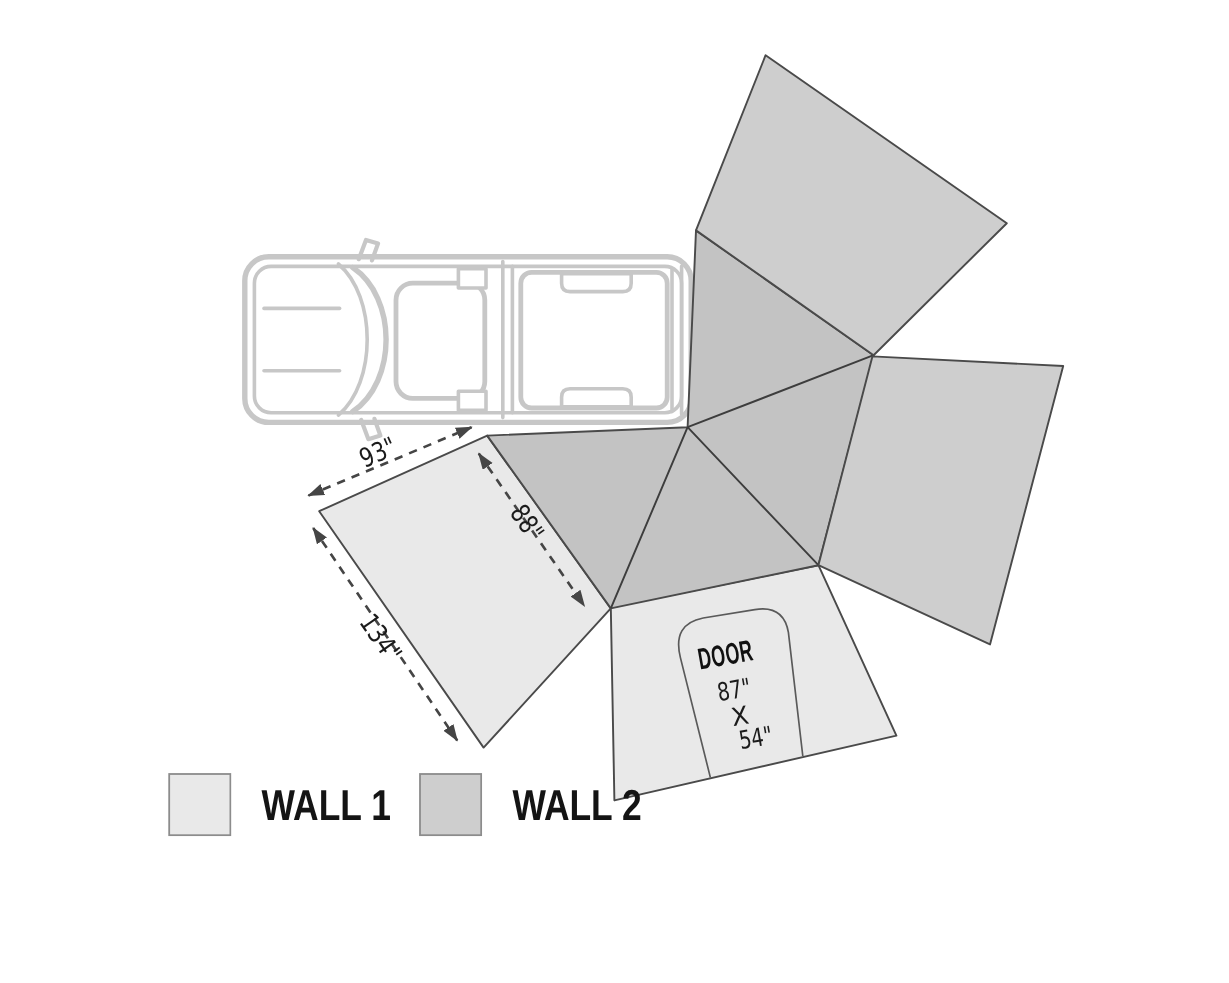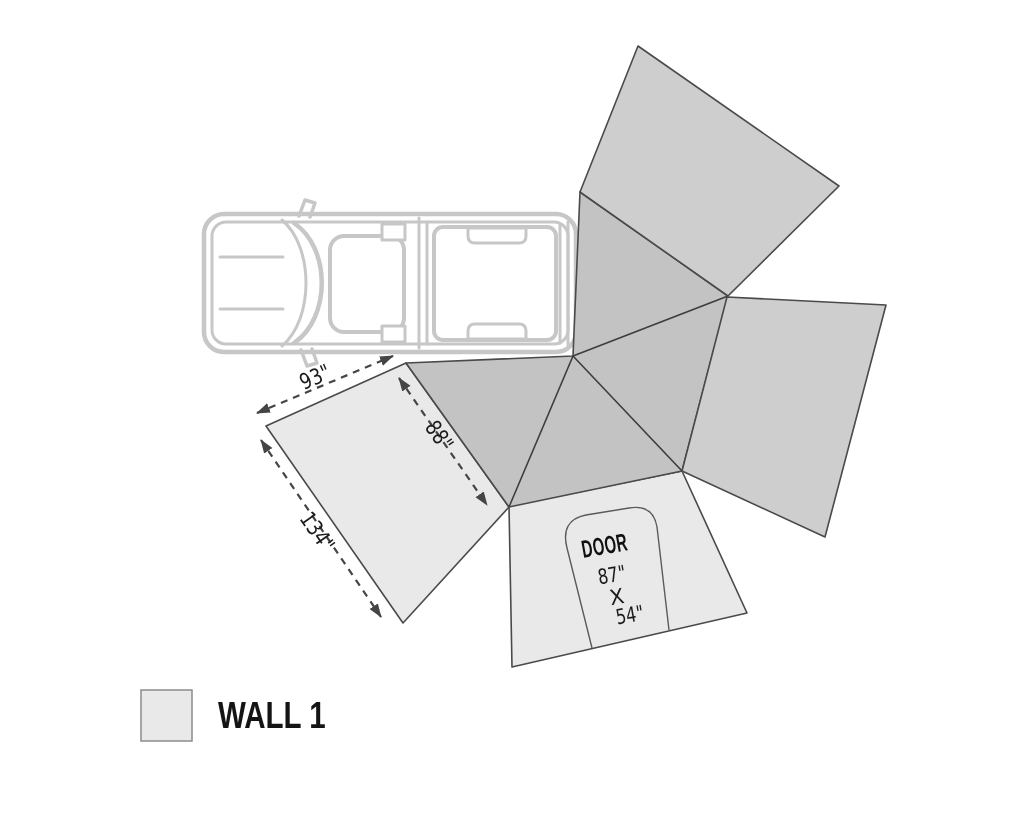--- a/index.html
+++ b/index.html
@@ -20,21 +20,21 @@
   .dim-line{stroke:#454545;stroke-width:2.2;stroke-dasharray:7 6;fill:none;}
   .dim-text{font-family:"DejaVu Sans",sans-serif;font-size:22px;fill:#1b1b1b;
             text-anchor:middle;}
   .door-title{font-family:"Liberation Sans",sans-serif;font-weight:bold;
               font-size:25px;fill:#111;text-anchor:middle;letter-spacing:.5px;}
   .door-dim{font-family:"DejaVu Sans",sans-serif;font-size:21px;fill:#1b1b1b;
             text-anchor:middle;}
 
   
   .legend{position:absolute;left:140px;top:644px;display:flex;
-          flex-direction:row;margin-top:45px;}
+          flex-direction:row;}
   .legend-row{display:flex;align-items:center;gap:25px;}
   .swatch{display:block;}
   .legend-label{font-weight:bold;font-size:36px;color:#141414;
                 display:inline-block;transform:scaleX(.82);
                 transform-origin:left center;white-space:nowrap;}
 </style>
 </head>
 <body>
 
 <div class="stage">
@@ -86,14 +86,20 @@
     <text class="dim-text" x="311" y="536" transform="rotate(55 311 536)" textLength="43" lengthAdjust="spacingAndGlyphs">134"</text>
   </svg>
 
   <div class="legend">
     <div class="legend-row">
       <svg class="swatch" width="53" height="53">
         <rect x="1" y="1" width="51" height="51" stroke="#8c8c8c" stroke-width="1.5" fill="#e9e9e9"></rect>
       </svg>
       <span class="legend-label">WALL 1</span>
     </div>
+    <div class="legend-row">
+      <svg class="swatch" width="53" height="53">
+        <rect x="1" y="1" width="51" height="51" stroke="#8c8c8c" stroke-width="1.5" fill="#cecece"></rect>
+      </svg>
+      <span class="legend-label">WALL 2</span>
+    </div>
   </div>
 </div>
 
 </body></html>

